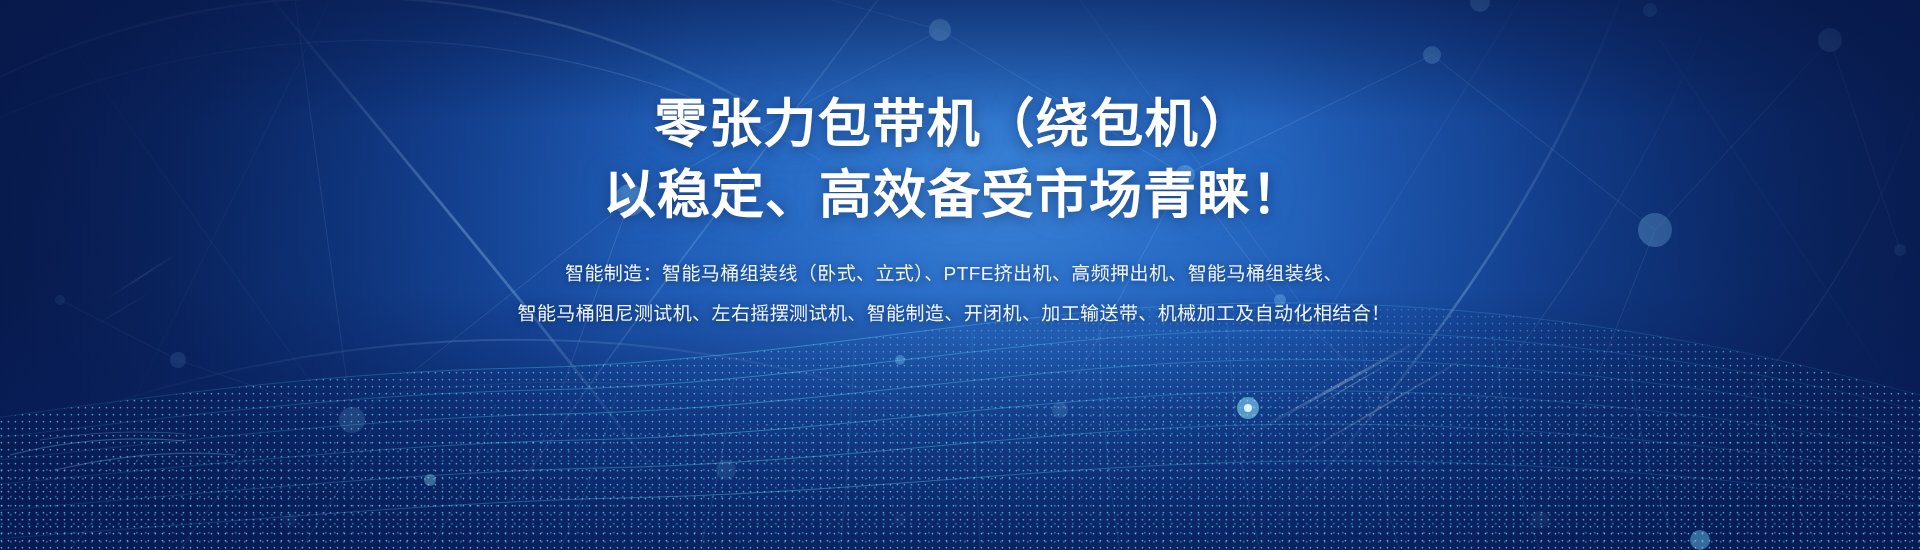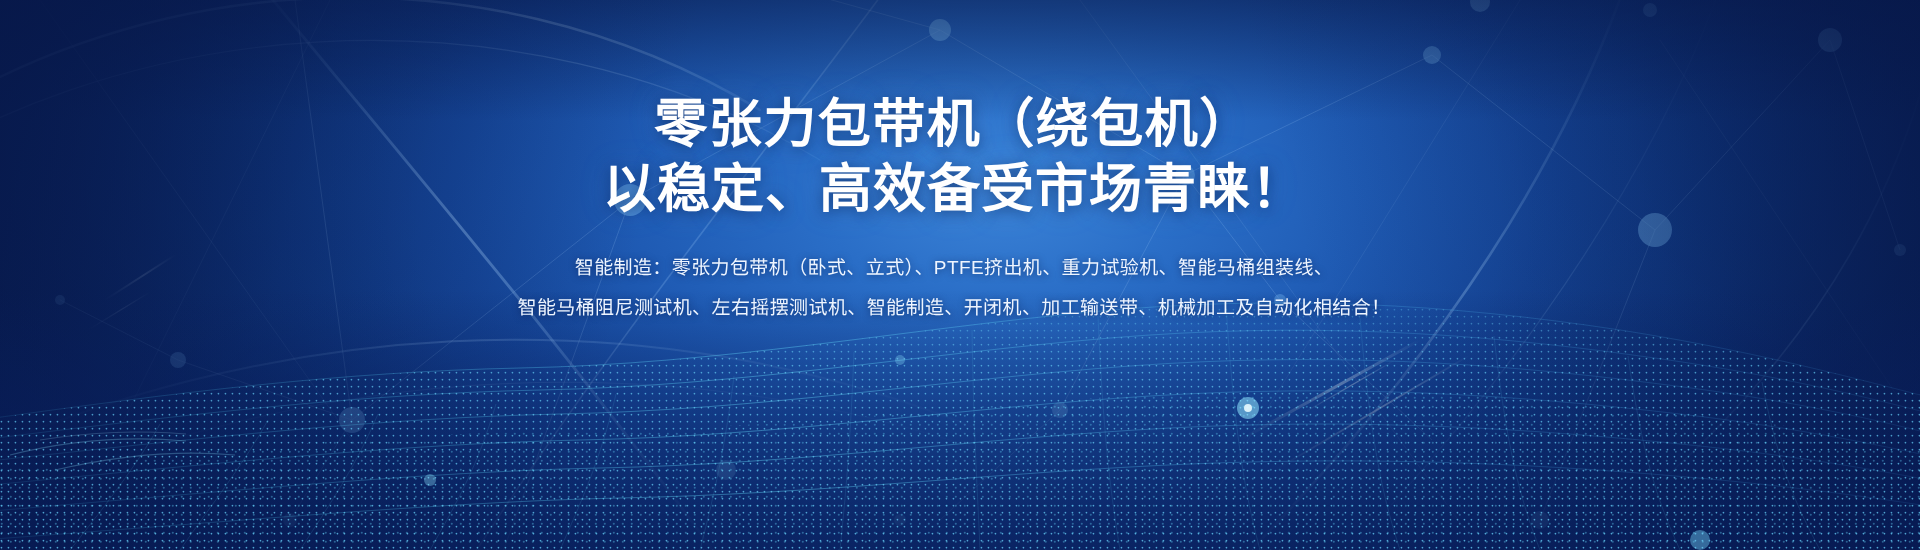--- a/index.html
+++ b/index.html
@@ -53,21 +53,21 @@
     font-size:53px;
     line-height:1.22;
     font-weight:700;
     letter-spacing:1.5px;
     text-shadow:0 2px 14px rgba(4,22,70,0.55), 0 0 30px rgba(90,160,240,0.28);
     white-space:nowrap;
   }
   .title-line.second{
     font-size:53px;
     letter-spacing:1px;
-    margin-top:0;
+    margin-top:6px;
     text-align:center;
   }
   .subtitle-wrap{ margin-top:27px; }
   .subtitle-line{
     color:#eef5ff;
     font-size:19px;
     line-height:2.1;
     font-weight:400;
     letter-spacing:0.4px;
     text-shadow:0 1px 7px rgba(5,22,68,0.6);
@@ -313,19 +313,19 @@
   <div class="bg-bottom-dark"></div>
 
   <div class="content">
 
     <div class="title-wrap">
       <div class="title-line">零张力包带机（绕包机）</div>
       <div class="title-line second">以稳定、高效备受市场青睐！</div>
     </div>
 
     <div class="subtitle-wrap">
-      <div class="subtitle-line">智能制造：零张力包带机（卧式、立式）、PTFE挤出机、重力试验机、智能马桶组装线、</div>
+      <div class="subtitle-line">智能制造：智能马桶组装线（卧式、立式）、PTFE挤出机、高频押出机、智能马桶组装线、</div>
       <div class="subtitle-line">智能马桶阻尼测试机、左右摇摆测试机、智能制造、开闭机、加工输送带、机械加工及自动化相结合！</div>
     </div>
 
   </div>
 
 </div>
 
 </body></html>

